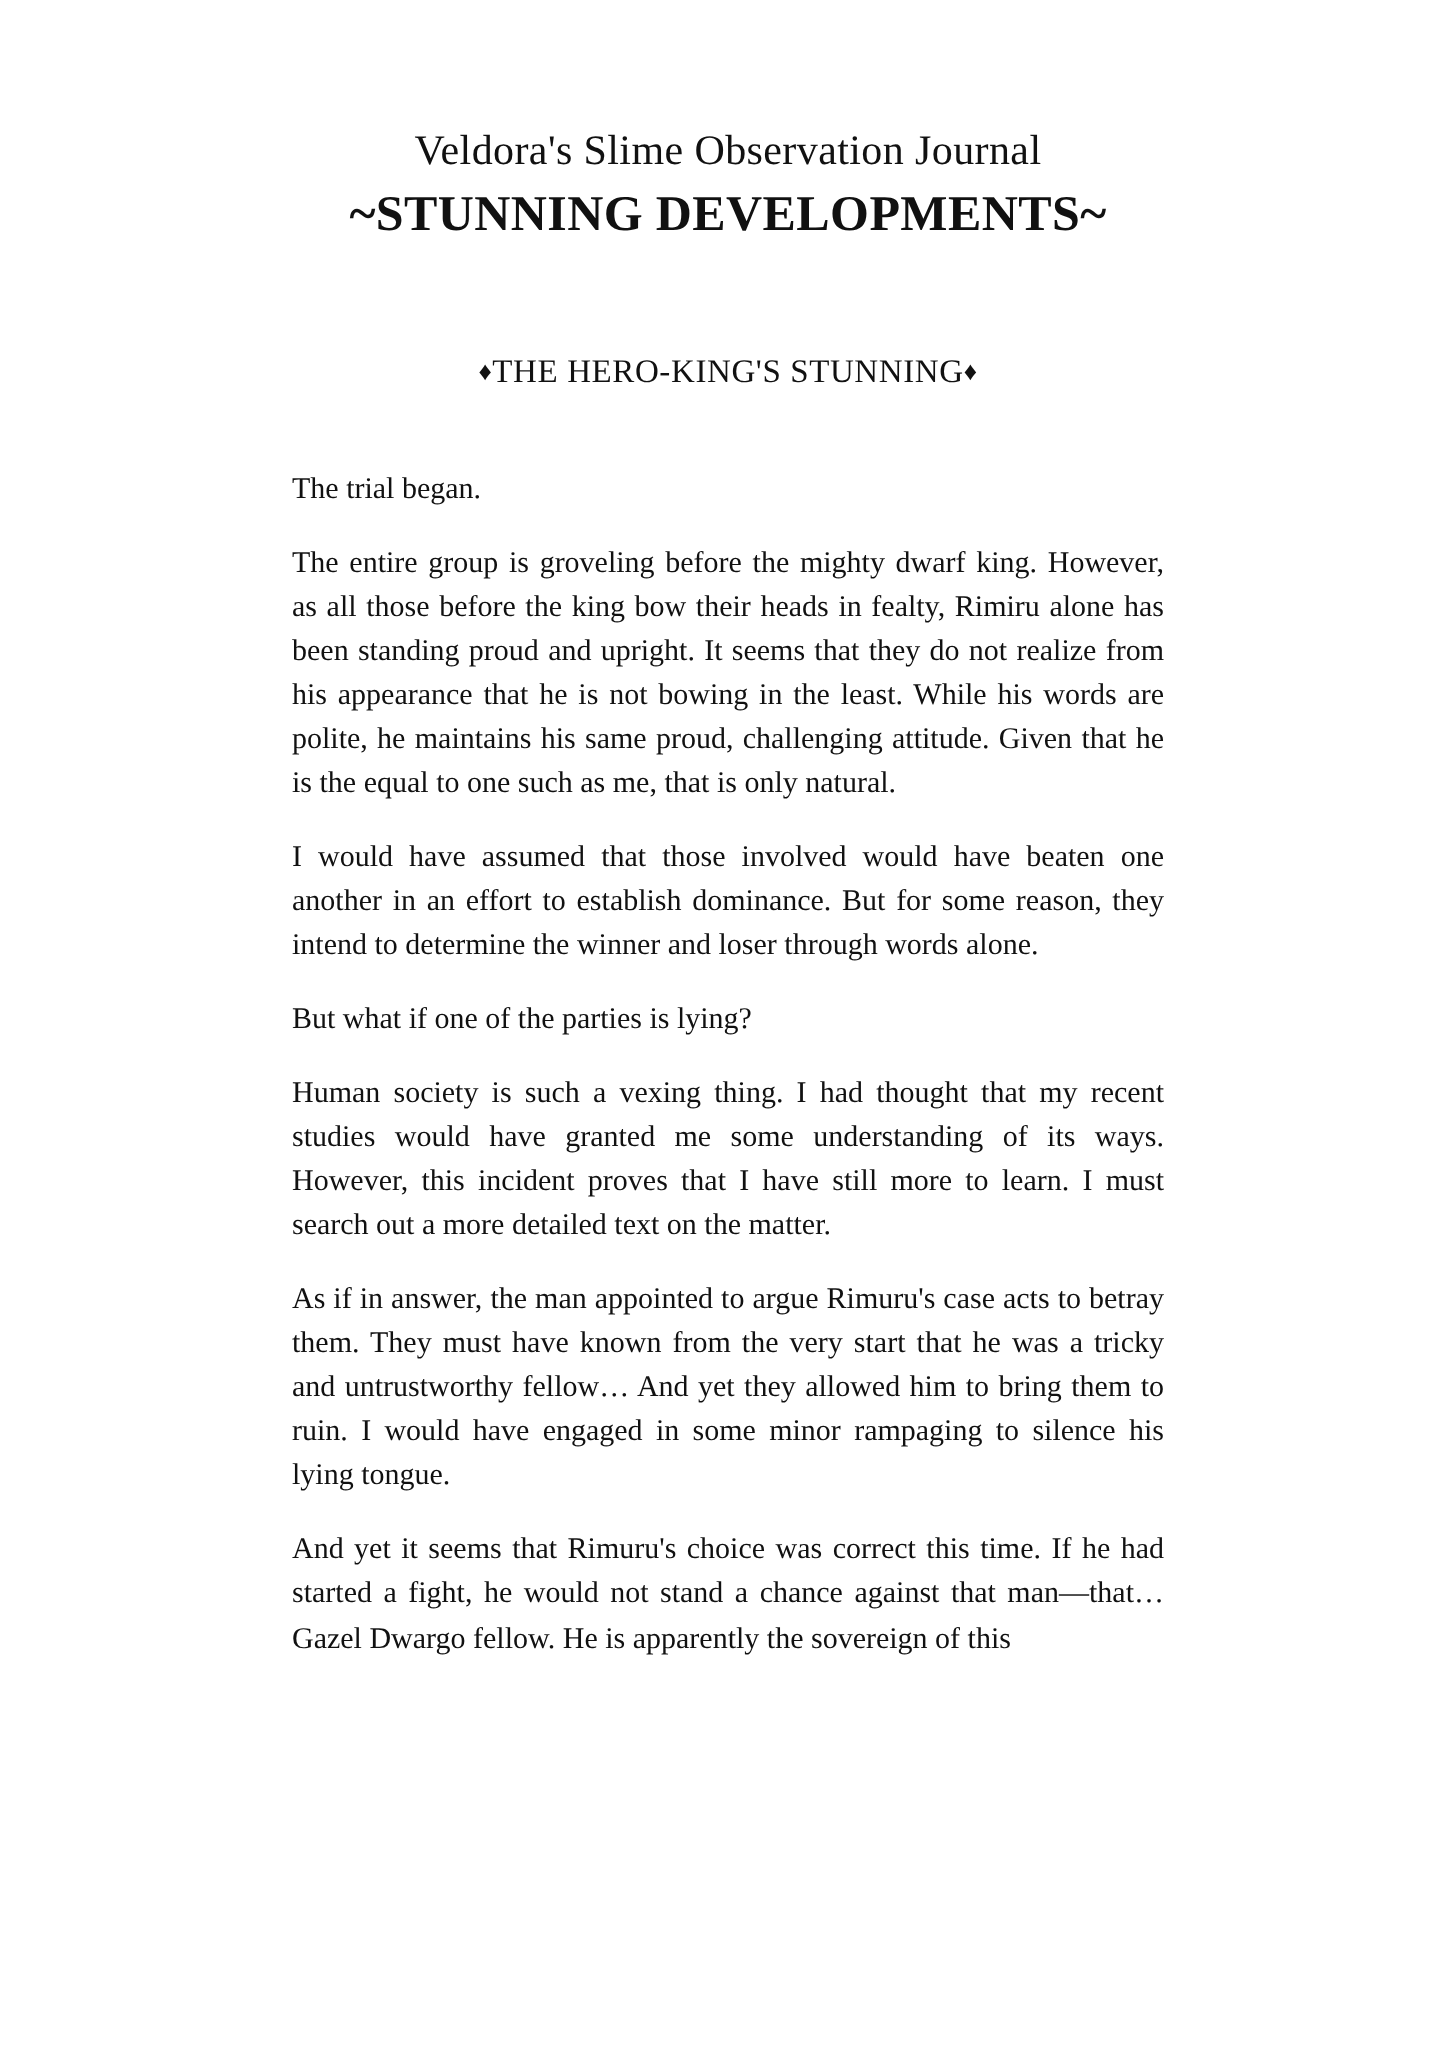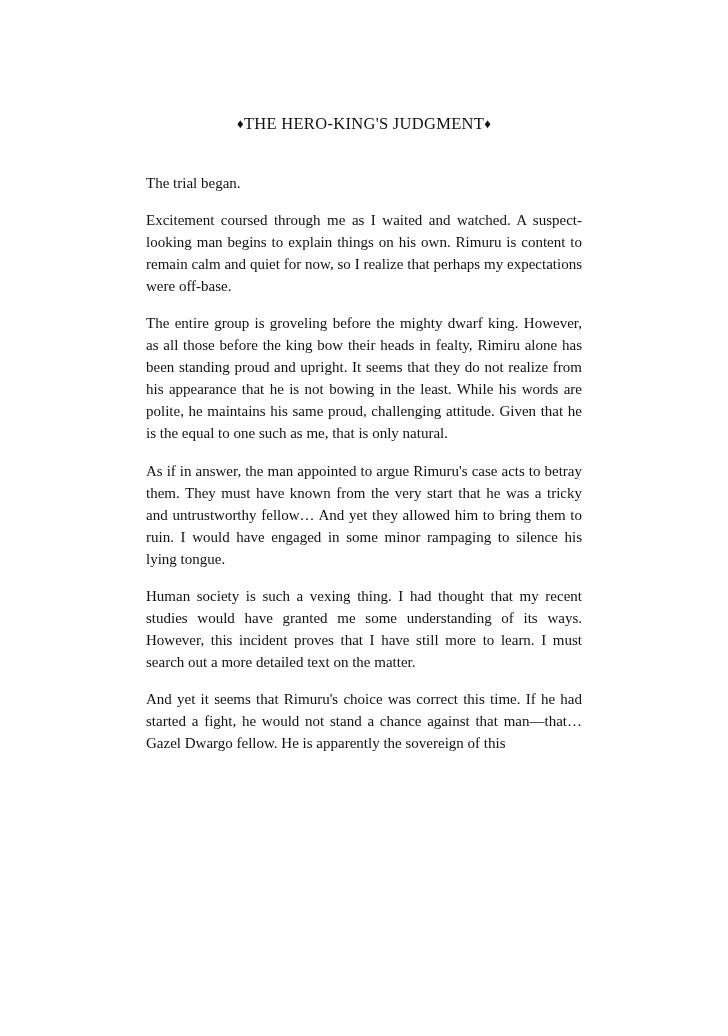--- a/index.html
+++ b/index.html
@@ -63,27 +63,32 @@
   }
   .body-copy p:last-child {
     margin-bottom: 0;
   }
 </style>
 </head>
 <body>
 
 <div class="page">
 
+  <div class="title-block">
+    <h1 class="doc-title">Veldora's Slime Observation Journal</h1>
+    <h2 class="doc-subtitle">~STUNNING DEVELOPMENTS~</h2>
+  </div>
 
   <div class="section-heading">
-    <span class="diamond">♦</span><span>THE HERO-KING'S JUDGMENT</span><span class="diamond">♦</span>
+    <span class="diamond">♦</span><span>THE HERO-KING'S STUNNING</span><span class="diamond">♦</span>
   </div>
 
   <div class="body-copy">
     <p>The trial began.</p>
-    <p>Excitement coursed through me as I waited and watched. A suspect-looking man begins to explain things on his own. Rimuru is content to remain calm and quiet for now, so I realize that perhaps my expectations were off-base.</p>
     <p>The entire group is groveling before the mighty dwarf king. However, as all those before the king bow their heads in fealty, Rimiru alone has been standing proud and upright. It seems that they do not realize from his appearance that he is not bowing in the least. While his words are polite, he maintains his same proud, challenging attitude. Given that he is the equal to one such as me, that is only natural.</p>
+    <p>I would have assumed that those involved would have beaten one another in an effort to establish dominance. But for some reason, they intend to determine the winner and loser through words alone.</p>
+    <p>But what if one of the parties is lying?</p>
+    <p>Human society is such a vexing thing. I had thought that my recent studies would have granted me some understanding of its ways. However, this incident proves that I have still more to learn. I must search out a more detailed text on the matter.</p>
     <p>As if in answer, the man appointed to argue Rimuru's case acts to betray them. They must have known from the very start that he was a tricky and untrustworthy fellow… And yet they allowed him to bring them to ruin. I would have engaged in some minor rampaging to silence his lying tongue.</p>
-    <p>Human society is such a vexing thing. I had thought that my recent studies would have granted me some understanding of its ways. However, this incident proves that I have still more to learn. I must search out a more detailed text on the matter.</p>
     <p>And yet it seems that Rimuru's choice was correct this time. If he had started a fight, he would not stand a chance against that man—that…Gazel Dwargo fellow. He is apparently the sovereign of this</p>
   </div>
 
 </div>
 
 </body></html>

